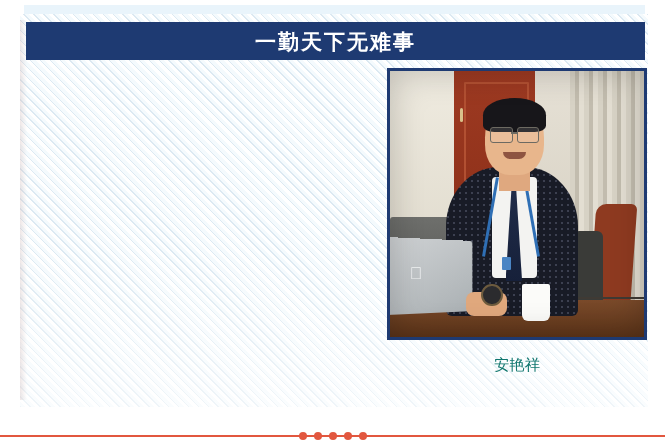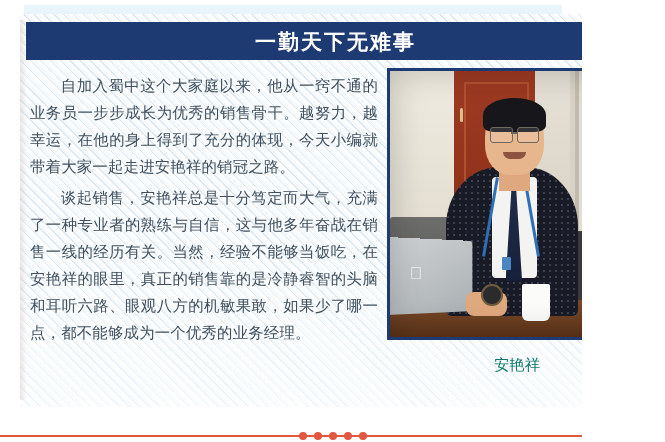--- a/index.html
+++ b/index.html
@@ -4,21 +4,21 @@
 <style>
   html,body{margin:0;padding:0;}
   body{
     width:665px;height:442px;
     background:#ffffff;
     font-family:"Liberation Sans","DejaVu Sans",sans-serif;
     overflow:hidden;
   }
   .page{
     position:relative;
-    width:582px;height:442px;
+    width:665px;height:442px;
     background:#ffffff;
     overflow:hidden;
   }
 
   
   .top-band{
     position:absolute;
     left:24px;top:5px;right:20px;height:28px;
     background:#e9f4fb;
   }
@@ -170,24 +170,20 @@
 
   <div class="top-band"></div>
 
   <div class="stripe-panel"></div>
   <div class="left-edge"></div>
 
   <div class="title-bar">
     <span class="title-text">一勤天下无难事</span>
   </div>
 
-  <div class="article">
-    <p>自加入蜀中这个大家庭以来，他从一窍不通的业务员一步步成长为优秀的销售骨干。越努力，越幸运，在他的身上得到了充分的体现，今天小编就带着大家一起走进安艳祥的销冠之路。</p>
-    <p>谈起销售，安艳祥总是十分笃定而大气，充满了一种专业者的熟练与自信，这与他多年奋战在销售一线的经历有关。当然，经验不能够当饭吃，在安艳祥的眼里，真正的销售靠的是冷静睿智的头脑和耳听六路、眼观八方的机敏果敢，如果少了哪一点，都不能够成为一个优秀的业务经理。</p>
-  </div>
 
   <div class="photo-wrap">
     <div class="photo">
       <div class="ph-wall-left"></div>
       <div class="ph-door"></div>
       <div class="ph-door-panel"></div>
       <div class="ph-door-knob"></div>
       <div class="ph-wall-right"></div>
       <div class="ph-curtain"></div>
       <div class="ph-seatback"></div>

